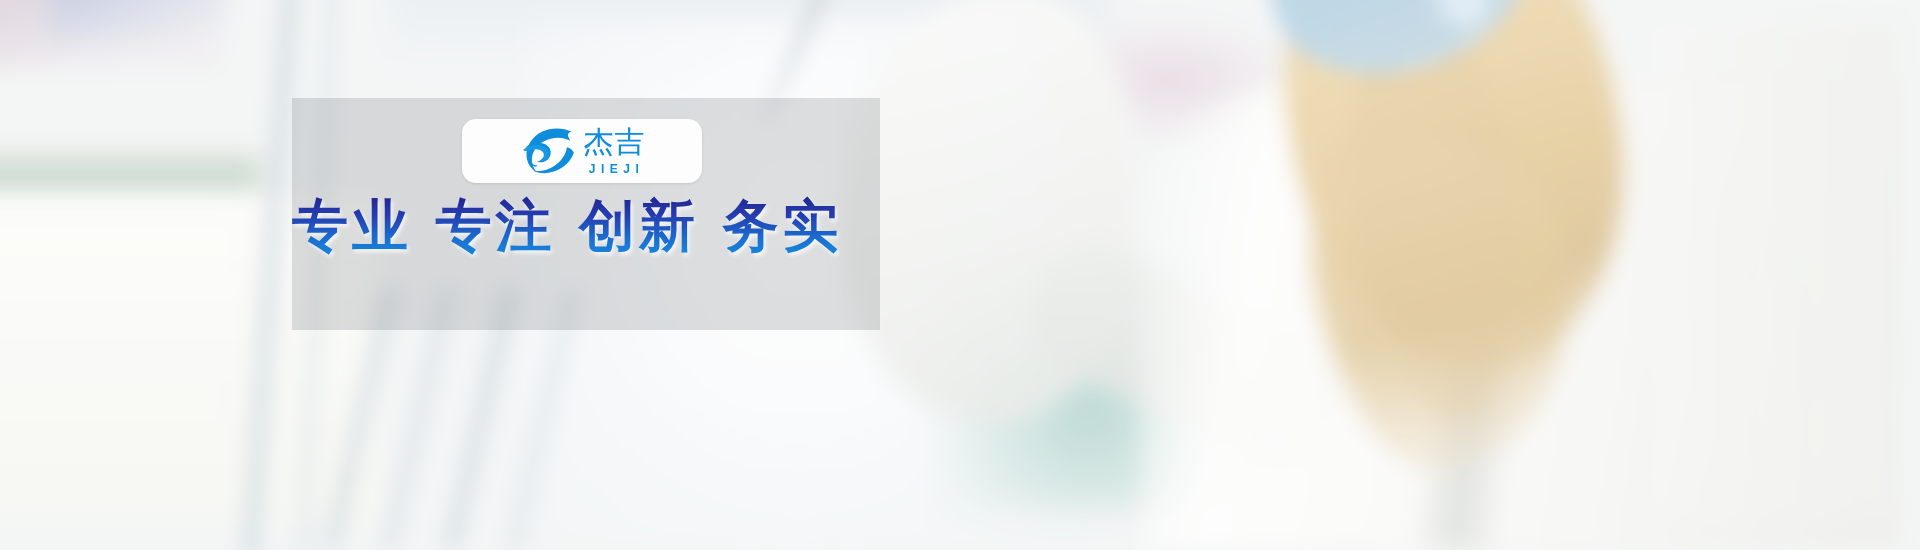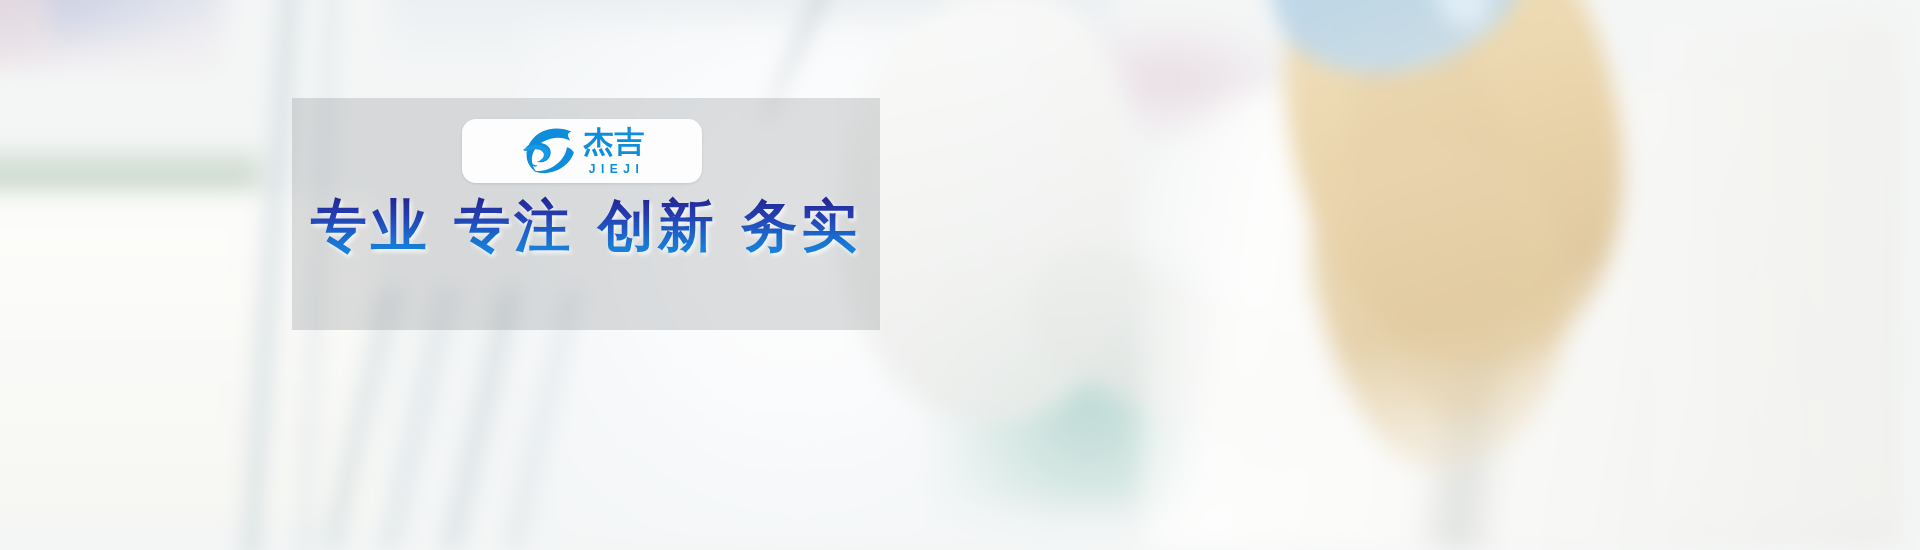--- a/index.html
+++ b/index.html
@@ -261,42 +261,42 @@
     align-items: center;
     justify-content: center;
     gap: 9px;
     box-shadow: 0 1px 3px rgba(0,0,0,.10);
   }
   .logo-mark { width: 56px; height: 50px; display:block; flex: none; }
   .logo-word { display: flex; flex-direction: column; align-items: center; line-height: 1; }
   .logo-cn {
     font-family: "DejaVu Sans", "Liberation Sans", sans-serif;
     font-size: 30px;
-    font-weight: 700;
+    font-weight: 400;
     color: #0d8ddb;
     letter-spacing: 1px;
   }
   .logo-en {
     font-family: "Liberation Sans", sans-serif;
     font-size: 12px;
     font-weight: 700;
     color: #0d8ddb;
     letter-spacing: 5.5px;
     margin-top: 6px;
     margin-left: 4px;
     text-align: center;
   }
 
   
   .headline {
     position: absolute;
     left: 292px;
     top: 196px;
     width: 588px;
-    text-align: center;
+    text-align: left;
     font-family: "DejaVu Sans", "Liberation Sans", sans-serif;
     font-size: 56px;
     font-weight: 700;
     letter-spacing: 4px;
     line-height: 1.08;
     background: linear-gradient(180deg, #21258f 0%, #253bb0 30%, #1a6fd0 72%, #1688e0 100%);
     -webkit-background-clip: text;
     background-clip: text;
     color: transparent;
     -webkit-text-fill-color: transparent;

